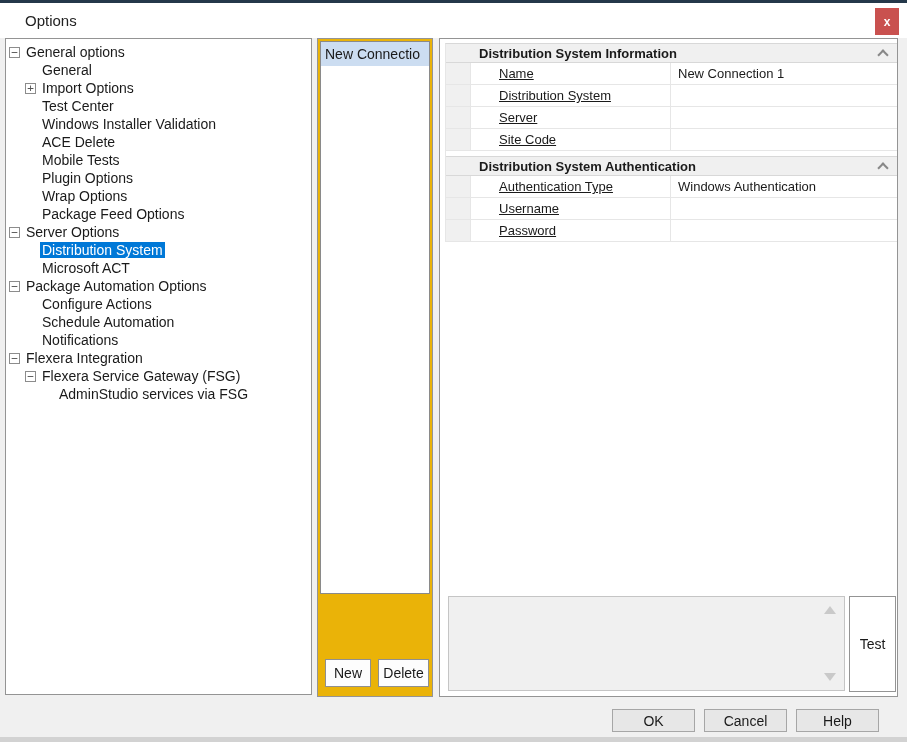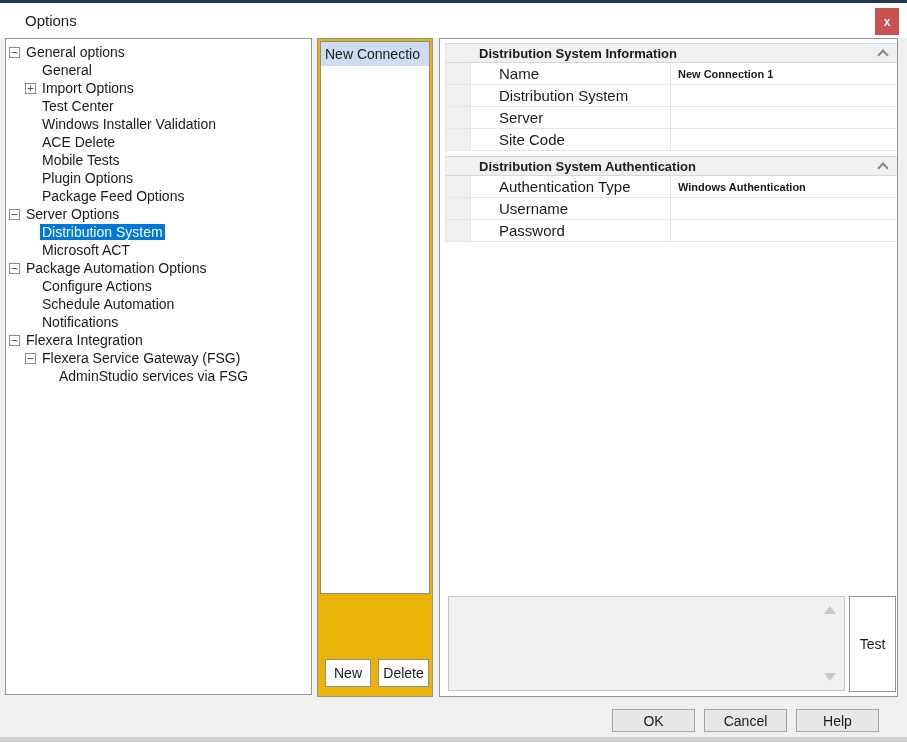--- a/index.html
+++ b/index.html
@@ -66,22 +66,22 @@
     height:19px; background:#f0f0f0; border-bottom:1px solid #d8d8d8;
     position:relative; display:flex; align-items:center;
   }
   .pg-title { margin-left:33px; font-weight:bold; font-size:13px; color:#1a1a1a; }
   .chevron {
     position:absolute; right:10px; top:7px; width:8px; height:8px;
     border-left:2px solid #888; border-top:2px solid #888; transform:rotate(45deg);
   }
   .pg-row { display:flex; height:22px; border-bottom:1px solid #e6e6e6; background:#fff; }
   .pg-gutter { width:25px; background:#f0f0f0; border-right:1px solid #e6e6e6; }
-  .pg-label { width:200px; padding-left:28px; border-right:1px solid #e6e6e6; font-size:15px; display:flex; align-items:center; white-space:nowrap; }
-  .pg-value { flex:1; padding-left:7px; font-size:11px; display:flex; align-items:center; white-space:nowrap; overflow:hidden;font-weight:bold; }
+  .pg-label { width:200px; padding-left:28px; border-right:1px solid #e6e6e6; font-size:13px; display:flex; align-items:center; white-space:nowrap;text-decoration:underline; }
+  .pg-value { flex:1; padding-left:7px; font-size:13px; display:flex; align-items:center; white-space:nowrap; overflow:hidden; }
 
   .output-box {
     position:absolute; left:8px; top:557px; width:397px; height:95px;
     background:#f0f0f0; border:1px solid #c5c5c5;
   }
   .scroll-up, .scroll-down { position:absolute; right:9px; width:0; height:0;
     border-left:6px solid transparent; border-right:6px solid transparent; }
   .scroll-up   { top:10px;    border-bottom:8px solid #c9c9c9; }
   .scroll-down { bottom:10px; border-top:8px solid #c9c9c9; }
   .test-btn {
@@ -131,20 +131,23 @@
     <div class="trow lvl1">
       <span class="tl">ACE Delete</span>
     </div>
     <div class="trow lvl1">
       <span class="tl">Mobile Tests</span>
     </div>
     <div class="trow lvl1">
       <span class="tl">Plugin Options</span>
     </div>
     <div class="trow lvl1">
+      <span class="tl">Wrap Options</span>
+    </div>
+    <div class="trow lvl1">
       <span class="tl">Package Feed Options</span>
     </div>
     <div class="trow lvl0">
       <span class="tg">−</span>
       <span class="tl">Server Options</span>
     </div>
     <div class="trow lvl1 selected">
       <span class="tl">Distribution System</span>
     </div>
     <div class="trow lvl1">

